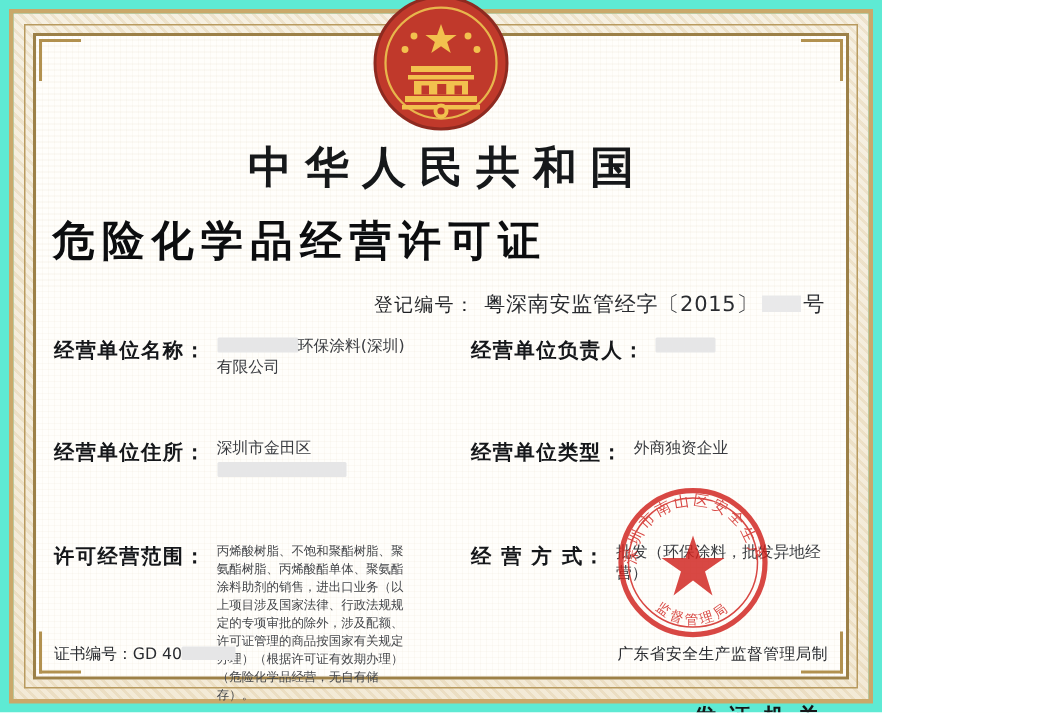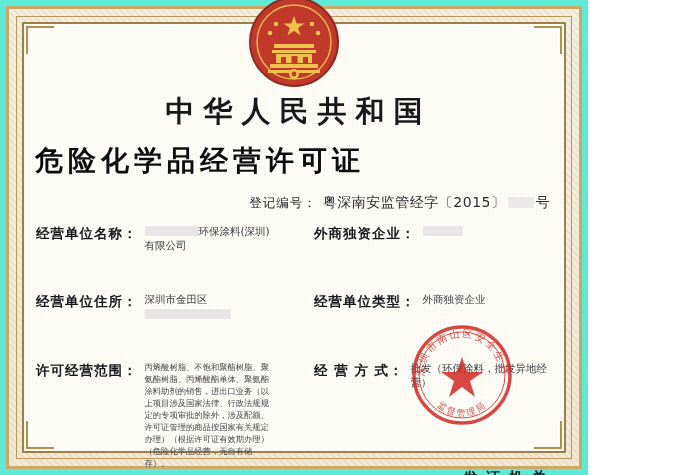--- a/index.html
+++ b/index.html
@@ -341,21 +341,21 @@
     <div class="fields">
 
       <div class="field">
         <span class="field-label">经营单位名称：</span>
         <span class="field-value">
           <span class="redact w1"></span><span>环保涂料(深圳)有限公司</span>
         </span>
       </div>
 
       <div class="field">
-        <span class="field-label">外商独资企业：</span>
+        <span class="field-label">经营单位负责人：</span>
         <span class="field-value">
           <span class="redact w3"></span>
         </span>
       </div>
 
       <div class="field">
         <span class="field-label">经营单位住所：</span>
         <span class="field-value">
           <span>深圳市金田区</span><span class="redact w2"></span>
         </span>
@@ -402,20 +402,26 @@
           <span>年</span>
           <span class="dateblank sm"></span>
           <span>月</span>
           <span class="dateblank xs"></span>
           <span>日</span>
       </span>
     </div>
 
     <div class="sep-line"></div>
 
+    <div class="footer">
+      <div class="cert-no">
+        <span>证书编号：GD 40</span><span class="redact"></span>
+      </div>
+      <div class="footer-right">广东省安全生产监督管理局制</div>
+    </div>
 
   </div>
 
   <svg class="seal" viewBox="0 0 104 104" xmlns="http://www.w3.org/2000/svg">
     <circle cx="52" cy="52" r="48" fill="none" stroke="#d0211c" stroke-width="3.5"></circle>
     <circle cx="52" cy="52" r="43" fill="none" stroke="#d0211c" stroke-width="1"></circle>
     <polygon points="52,34 57,49 73,49 60,58 65,74 52,64 39,74 44,58 31,49 47,49" fill="#d0211c"></polygon>
     <path id="sealArcTop" d="M 14,52 A 38,38 0 0 1 90,52" fill="none"></path>
     <text font-size="10" fill="#d0211c" letter-spacing="2.2" font-family="'DejaVu Sans', sans-serif">
       <textPath href="#sealArcTop" startOffset="50%" text-anchor="middle">深圳市南山区安全生产</textPath>

